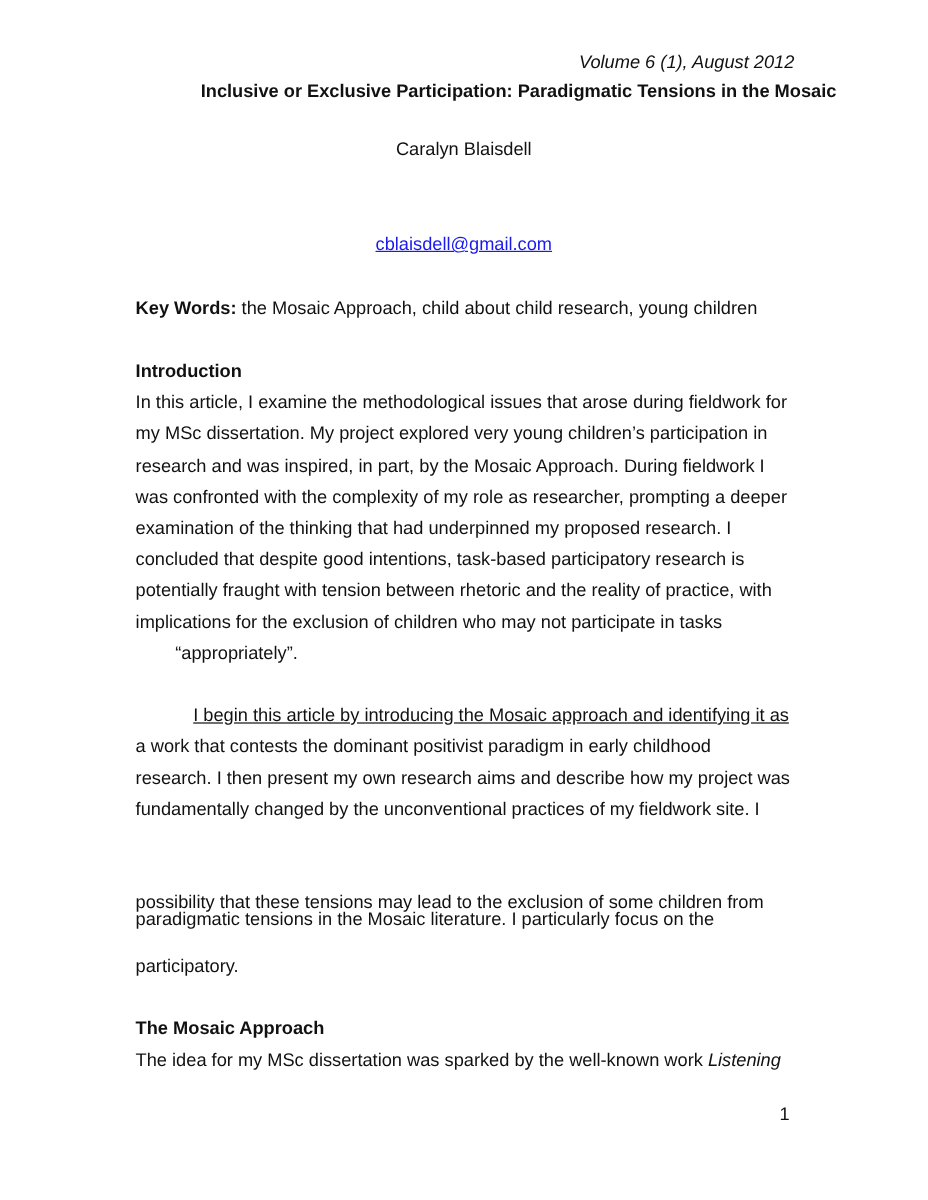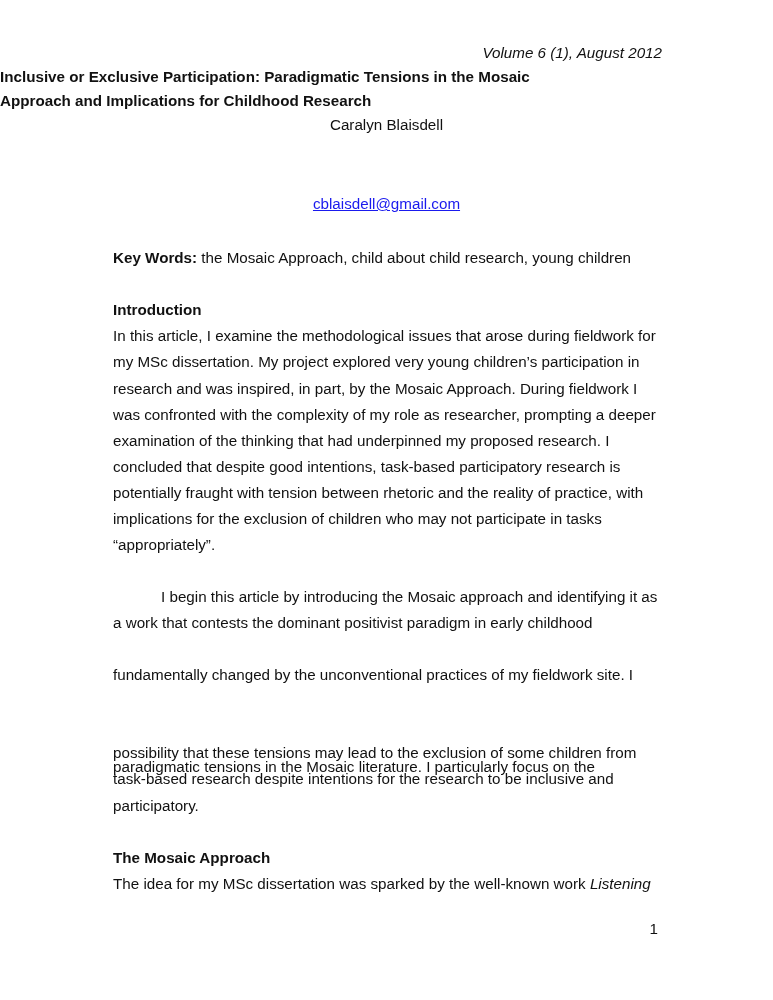--- a/index.html
+++ b/index.html
@@ -23,21 +23,21 @@
     }
     .abs { position: absolute; white-space: nowrap; }
     .header {
       top: 44px;
       right: 111px;
       font-style: italic;
       font-size: 15.2px;
     }
     .title-line {
       left: 0; width: 697px;
-      text-align: left;
+      text-align: right;
       font-weight: bold;
       font-size: 15.2px;
     }
     .author {
       left: 0; width: 773px;
       text-align: center;
       top: 116px;
       font-size: 15.2px;
     }
     .email {
@@ -48,36 +48,35 @@
     .email a {
       color: #1a1aee;
       text-decoration: underline;
       font-size: 15.2px;
     }
     .line {
       left: 113px;
       font-size: 15.2px;
     }
     .bold { font-weight: bold; }
-    .indent { left: 161px; }
+    .indent { left: 161px; text-decoration: underline; }
     .pagenum {
       top: 920px;
       right: 115px;
       font-size: 15.2px;
     }
   </style>
 </head>
 <body>
 
 <div class="page">
 
   <div class="abs header">Volume 6 (1), August 2012</div>
 
   <div class="abs title-line" style="top:68px;">Inclusive or Exclusive Participation: Paradigmatic Tensions in the Mosaic</div>
-  <div class="abs title-line" style="top:92px;">Approach and Implications for Childhood Research</div>
 
   <div class="abs author">Caralyn Blaisdell</div>
 
   <div class="abs email">
     <a href="#">cblaisdell@gmail.com</a>
   </div>
 
   <div class="abs line" style="top:249px;">
     <span class="bold">Key Words:</span><span> the Mosaic Approach, child about child research, young children</span>
   </div>
@@ -85,28 +84,28 @@
   <div class="abs line bold" style="top:301px;">Introduction</div>
 
   <div class="abs line" style="top:327px;">In this article, I examine the methodological issues that arose during fieldwork for</div>
   <div class="abs line" style="top:353px;">my MSc dissertation. My project explored very young children’s participation in</div>
   <div class="abs line" style="top:380px;">research and was inspired, in part, by the Mosaic Approach. During fieldwork I</div>
   <div class="abs line" style="top:406px;">was confronted with the complexity of my role as researcher, prompting a deeper</div>
   <div class="abs line" style="top:432px;">examination of the thinking that had underpinned my proposed research. I</div>
   <div class="abs line" style="top:458px;">concluded that despite good intentions, task-based participatory research is</div>
   <div class="abs line" style="top:484px;">potentially fraught with tension between rhetoric and the reality of practice, with</div>
   <div class="abs line" style="top:510px;">implications for the exclusion of children who may not participate in tasks</div>
-  <div class="abs line" style="top:536px;">“appropriately”.</div>
+  <div class="abs line" style="top:536px;margin-left:33px;">“appropriately”.</div>
 
   <div class="abs line indent" style="top:588px;">I begin this article by introducing the Mosaic approach and identifying it as</div>
   <div class="abs line" style="top:614px;">a work that contests the dominant positivist paradigm in early childhood</div>
+  <div class="abs line" style="top:640px;">research. I then present my own research aims and describe how my project was</div>
   <div class="abs line" style="top:666px;">fundamentally changed by the unconventional practices of my fieldwork site. I</div>
   <div class="abs line" style="top:718px;margin-top:40px;">paradigmatic tensions in the Mosaic literature. I particularly focus on the</div>
   <div class="abs line" style="top:744px;">possibility that these tensions may lead to the exclusion of some children from</div>
-  <div class="abs line" style="top:770px;">task-based research despite intentions for the research to be inclusive and</div>
   <div class="abs line" style="top:797px;">participatory.</div>
 
   <div class="abs line bold" style="top:849px;">The Mosaic Approach</div>
 
   <div class="abs line" style="top:875px;">
     <span>The idea for my MSc dissertation was sparked by the well-known work </span><i>Listening</i>
   </div>
 
   <div class="abs pagenum">1</div>
 

